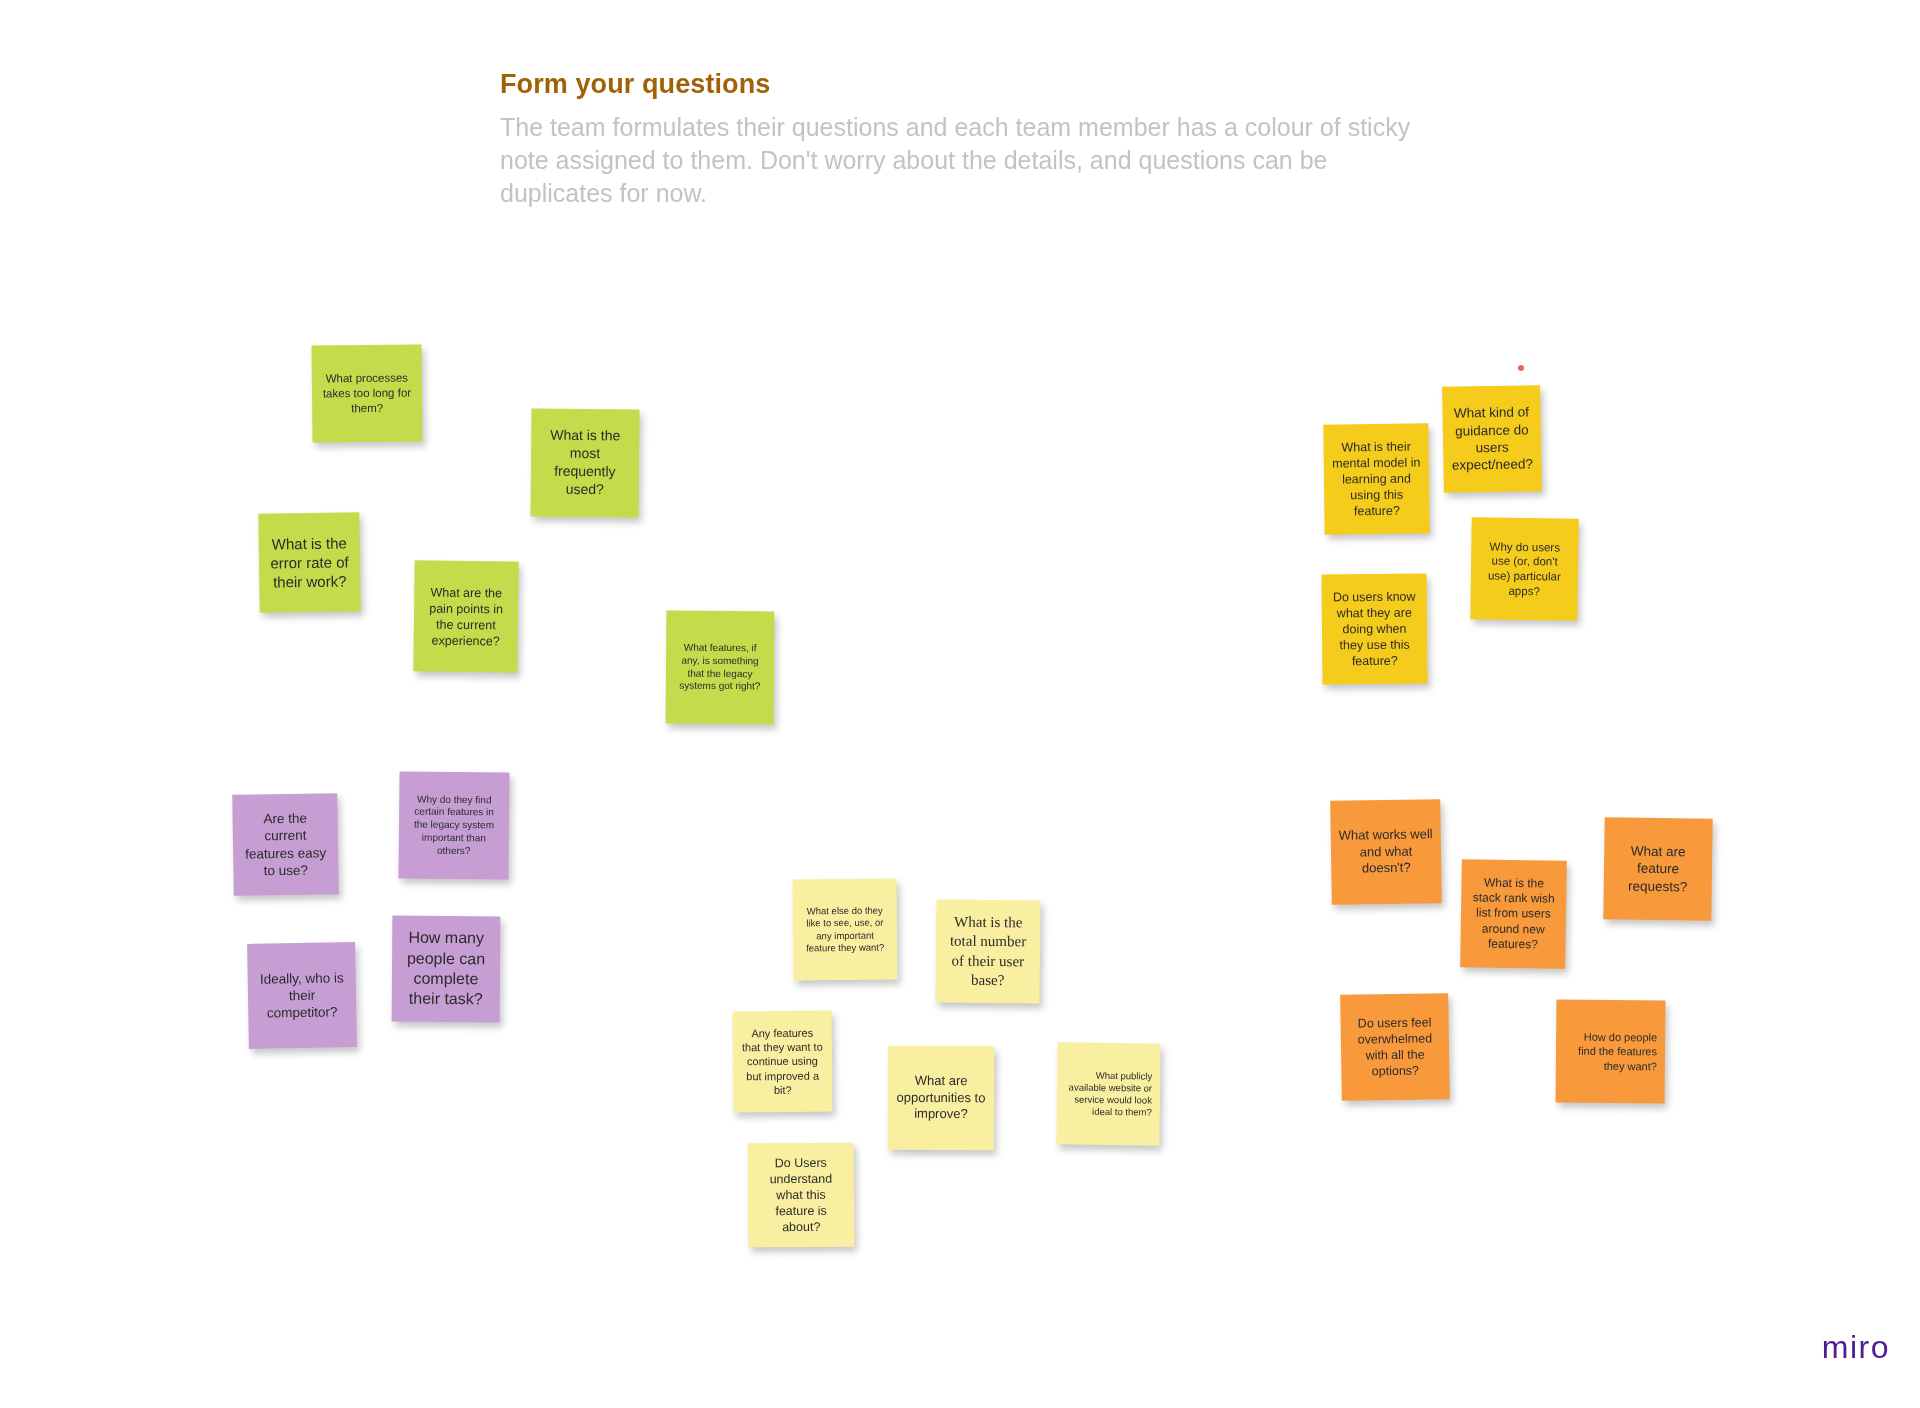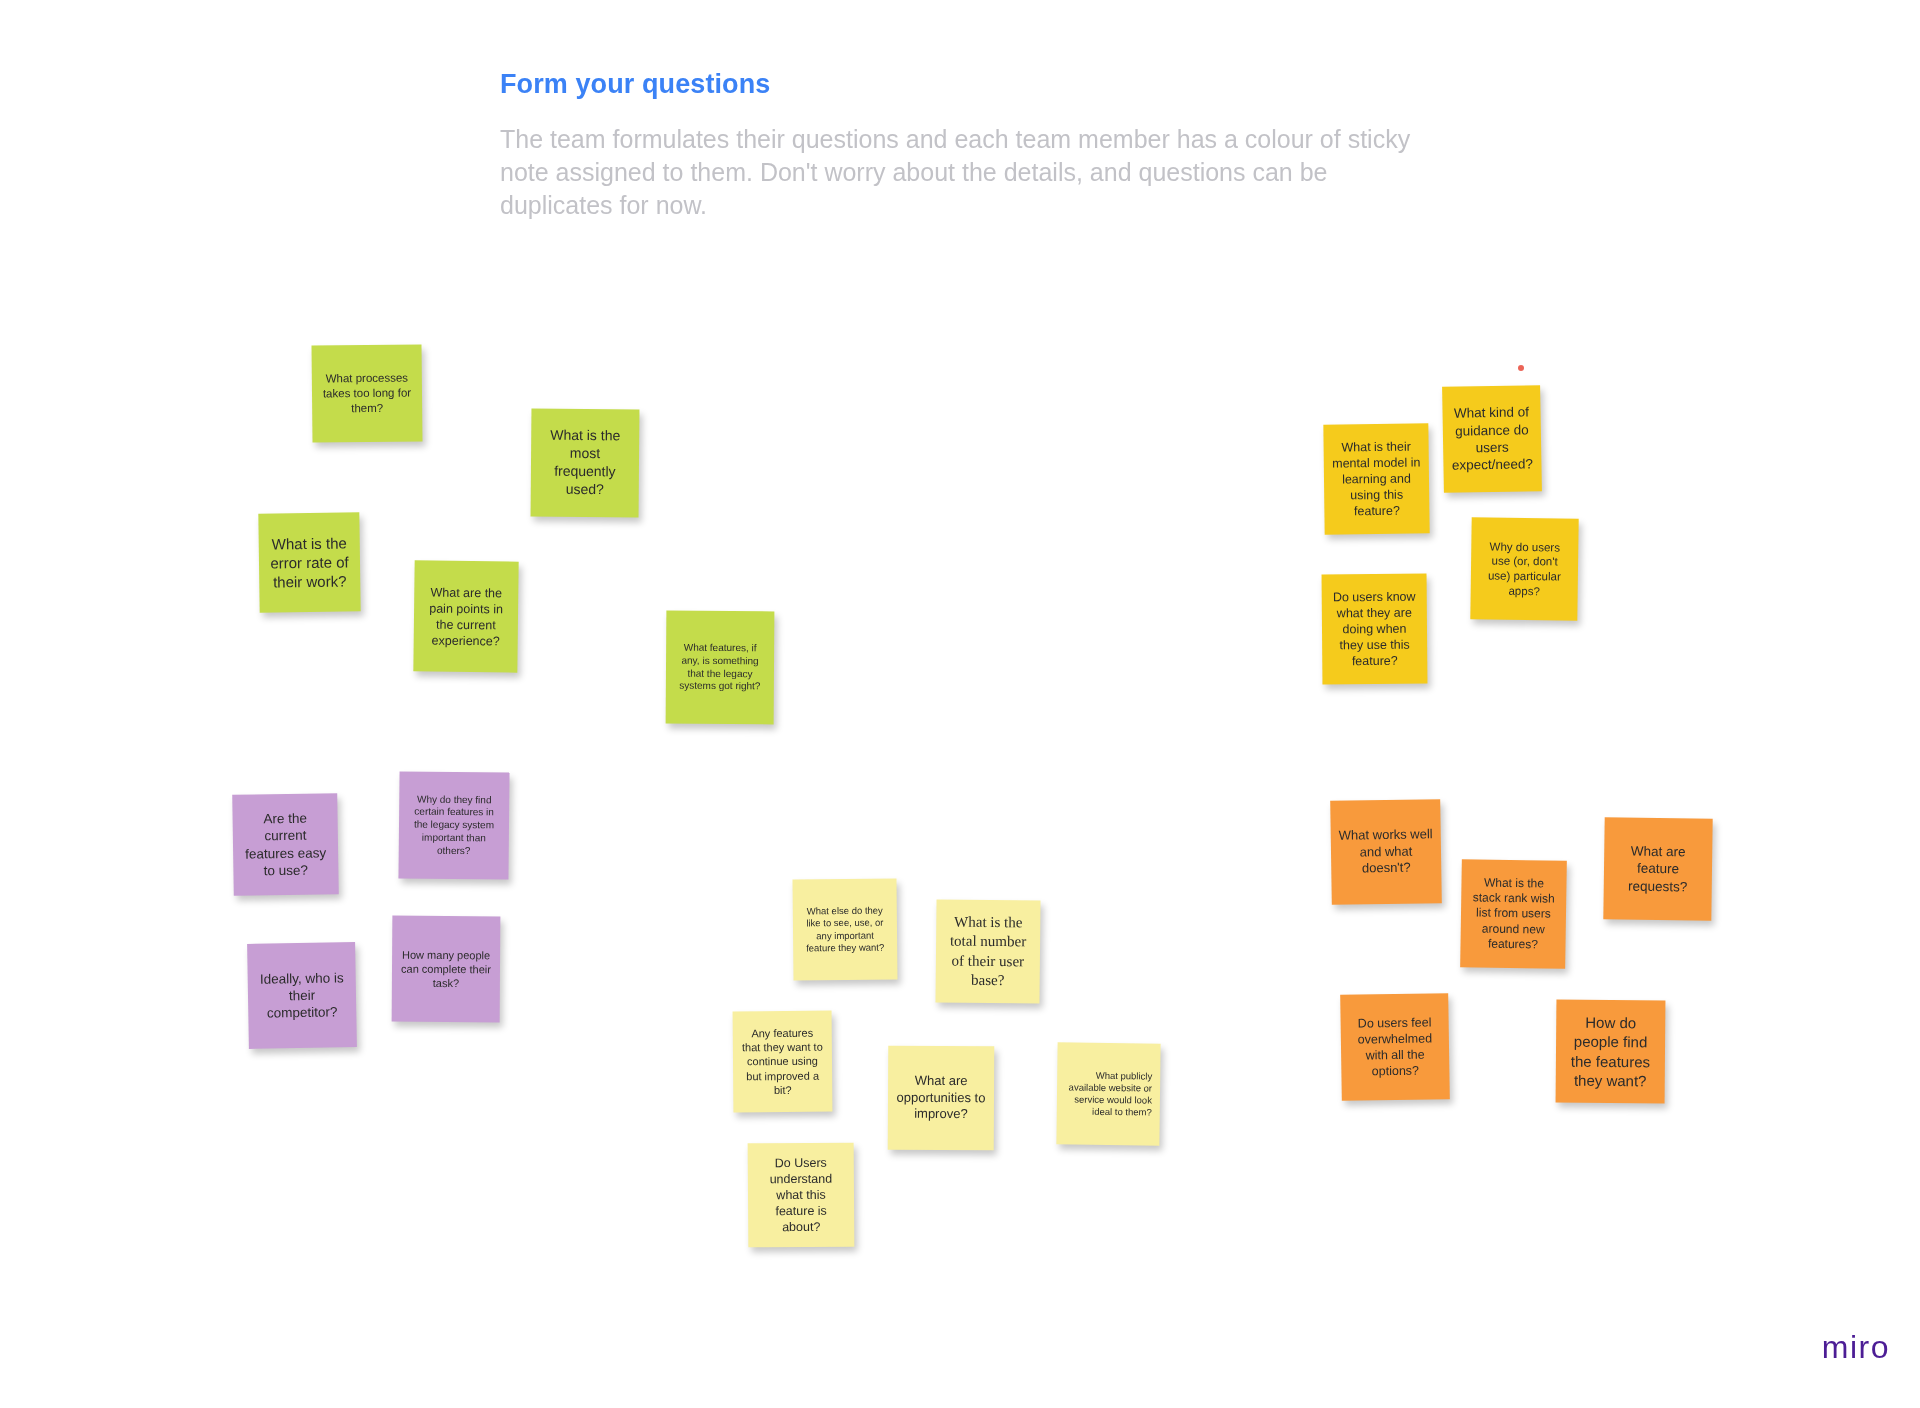--- a/index.html
+++ b/index.html
@@ -20,23 +20,23 @@
   
   #header {
     position: absolute;
     left: 500px;
     top: 68px;
     width: 960px;
   }
   #header .title {
     font-size: 27px;
     font-weight: bold;
-    color: #3b82f6;
+    color: #a16207;
     letter-spacing: 0.1px;
-    margin: 0 0 23px 0;
+    margin: 0 0 11px 0;
     line-height: 1.2;
   }
   #header .subtitle {
     font-size: 25px;
     font-weight: normal;
     color: #c2c2c7;
     line-height: 1.32;
     margin: 0;
     max-width: 930px;
   }
@@ -139,21 +139,21 @@
     <div class="note purple" style="left: 233px; top: 794px; width: 105px; height: 101px; transform: rotate(-0.9deg);">
       <span class="note-text" style="font-size: 13.5px;">Are the current features easy to use?</span>
     </div>
     <div class="note purple" style="left: 399px; top: 772px; width: 110px; height: 107px; transform: rotate(0.6deg);">
       <span class="note-text" style="font-size: 10px;">Why do they find certain features in the legacy system important than others?</span>
     </div>
     <div class="note purple" style="left: 248px; top: 943px; width: 108px; height: 105px; transform: rotate(-1deg);">
       <span class="note-text" style="font-size: 13.5px;">Ideally, who is their competitor?</span>
     </div>
     <div class="note purple" style="left: 392px; top: 916px; width: 108px; height: 106px; transform: rotate(0.4deg);">
-      <span class="note-text" style="font-size: 11px; text-align: center;">How many people can complete their task?</span>
+      <span class="note-text" style="font-size: 16px; text-align: center;">How many people can complete their task?</span>
     </div>
     <div class="note cream" style="left: 793px; top: 879px; width: 104px; height: 101px; transform: rotate(-0.6deg);">
       <span class="note-text" style="font-size: 9.5px;">What else do they like to see, use, or any important feature they want?</span>
     </div>
     <div class="note cream" style="left: 936px; top: 900px; width: 104px; height: 103px; transform: rotate(0.6deg);">
       <span class="note-text" style="font-size: 15px; font-family: Liberation Serif, serif;">What is the total number of their user base?</span>
     </div>
     <div class="note cream" style="left: 733px; top: 1011px; width: 99px; height: 101px; transform: rotate(-0.5deg);">
       <span class="note-text" style="font-size: 11px;">Any features that they want to continue using but improved a bit?</span>
     </div>
@@ -172,18 +172,18 @@
     <div class="note orange" style="left: 1461px; top: 860px; width: 105px; height: 108px; transform: rotate(0.9deg);">
       <span class="note-text" style="font-size: 12px;">What is the stack rank wish list from users around new features?</span>
     </div>
     <div class="note orange" style="left: 1604px; top: 818px; width: 108px; height: 102px; transform: rotate(0.8deg);">
       <span class="note-text" style="font-size: 13.5px;">What are feature requests?</span>
     </div>
     <div class="note orange" style="left: 1341px; top: 994px; width: 108px; height: 106px; transform: rotate(-0.9deg);">
       <span class="note-text" style="font-size: 12.5px;">Do users feel overwhelmed with all the options?</span>
     </div>
     <div class="note orange" style="left: 1556px; top: 1000px; width: 109px; height: 103px; transform: rotate(0.5deg);">
-      <span class="note-text" style="font-size: 15px;">How do people find the features they want?</span>
+      <span class="note-text" style="font-size: 11px; text-align: right;">How do people find the features they want?</span>
     </div>
     <div id="cursor-dot" style="left: 1518px; top: 365px;"></div>
 </div>
 
 <div id="watermark">miro</div>
 
 </body></html>

